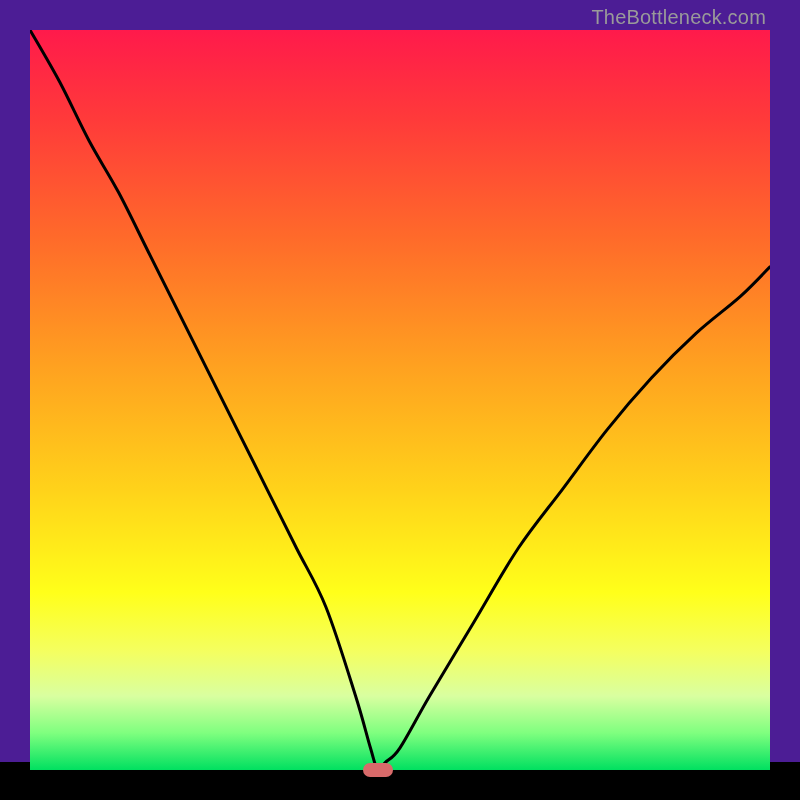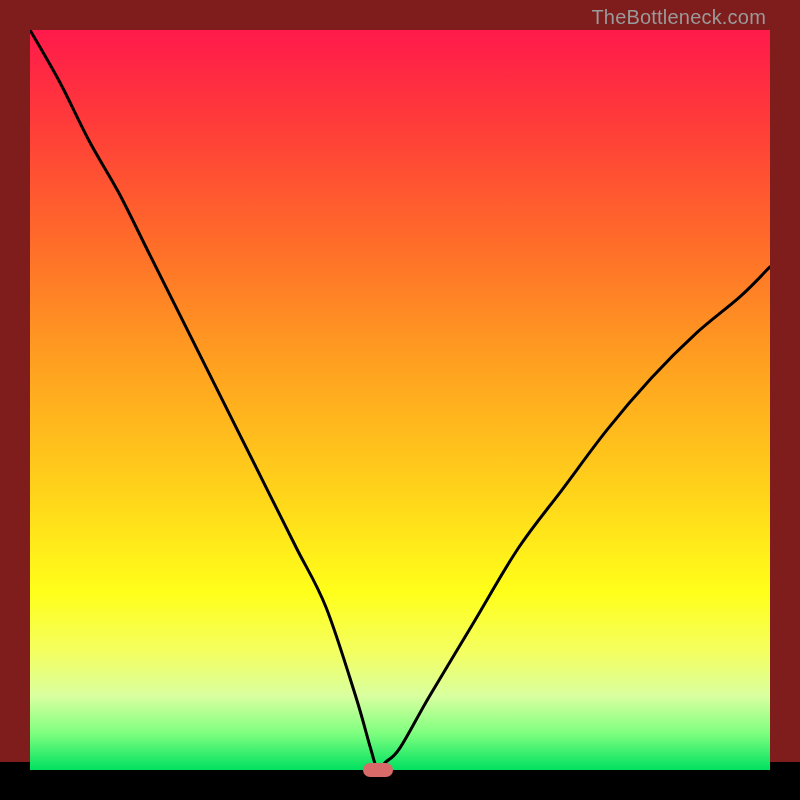--- a/index.html
+++ b/index.html
@@ -8,21 +8,21 @@
     width: 800px;
     height: 800px;
     background: #000;
     overflow: hidden;
     font-family: Arial, Helvetica, sans-serif;
   }
   .frame {
     position: relative;
     width: 800px;
     height: 762px;
-    background: #7f1d1d;
+    background: #4c1d95;
   }
   .plot-area {
     position: absolute;
     left: 30px;
     top: 30px;
     width: 740px;
     height: 740px;
     
     background: linear-gradient(
       to bottom,

